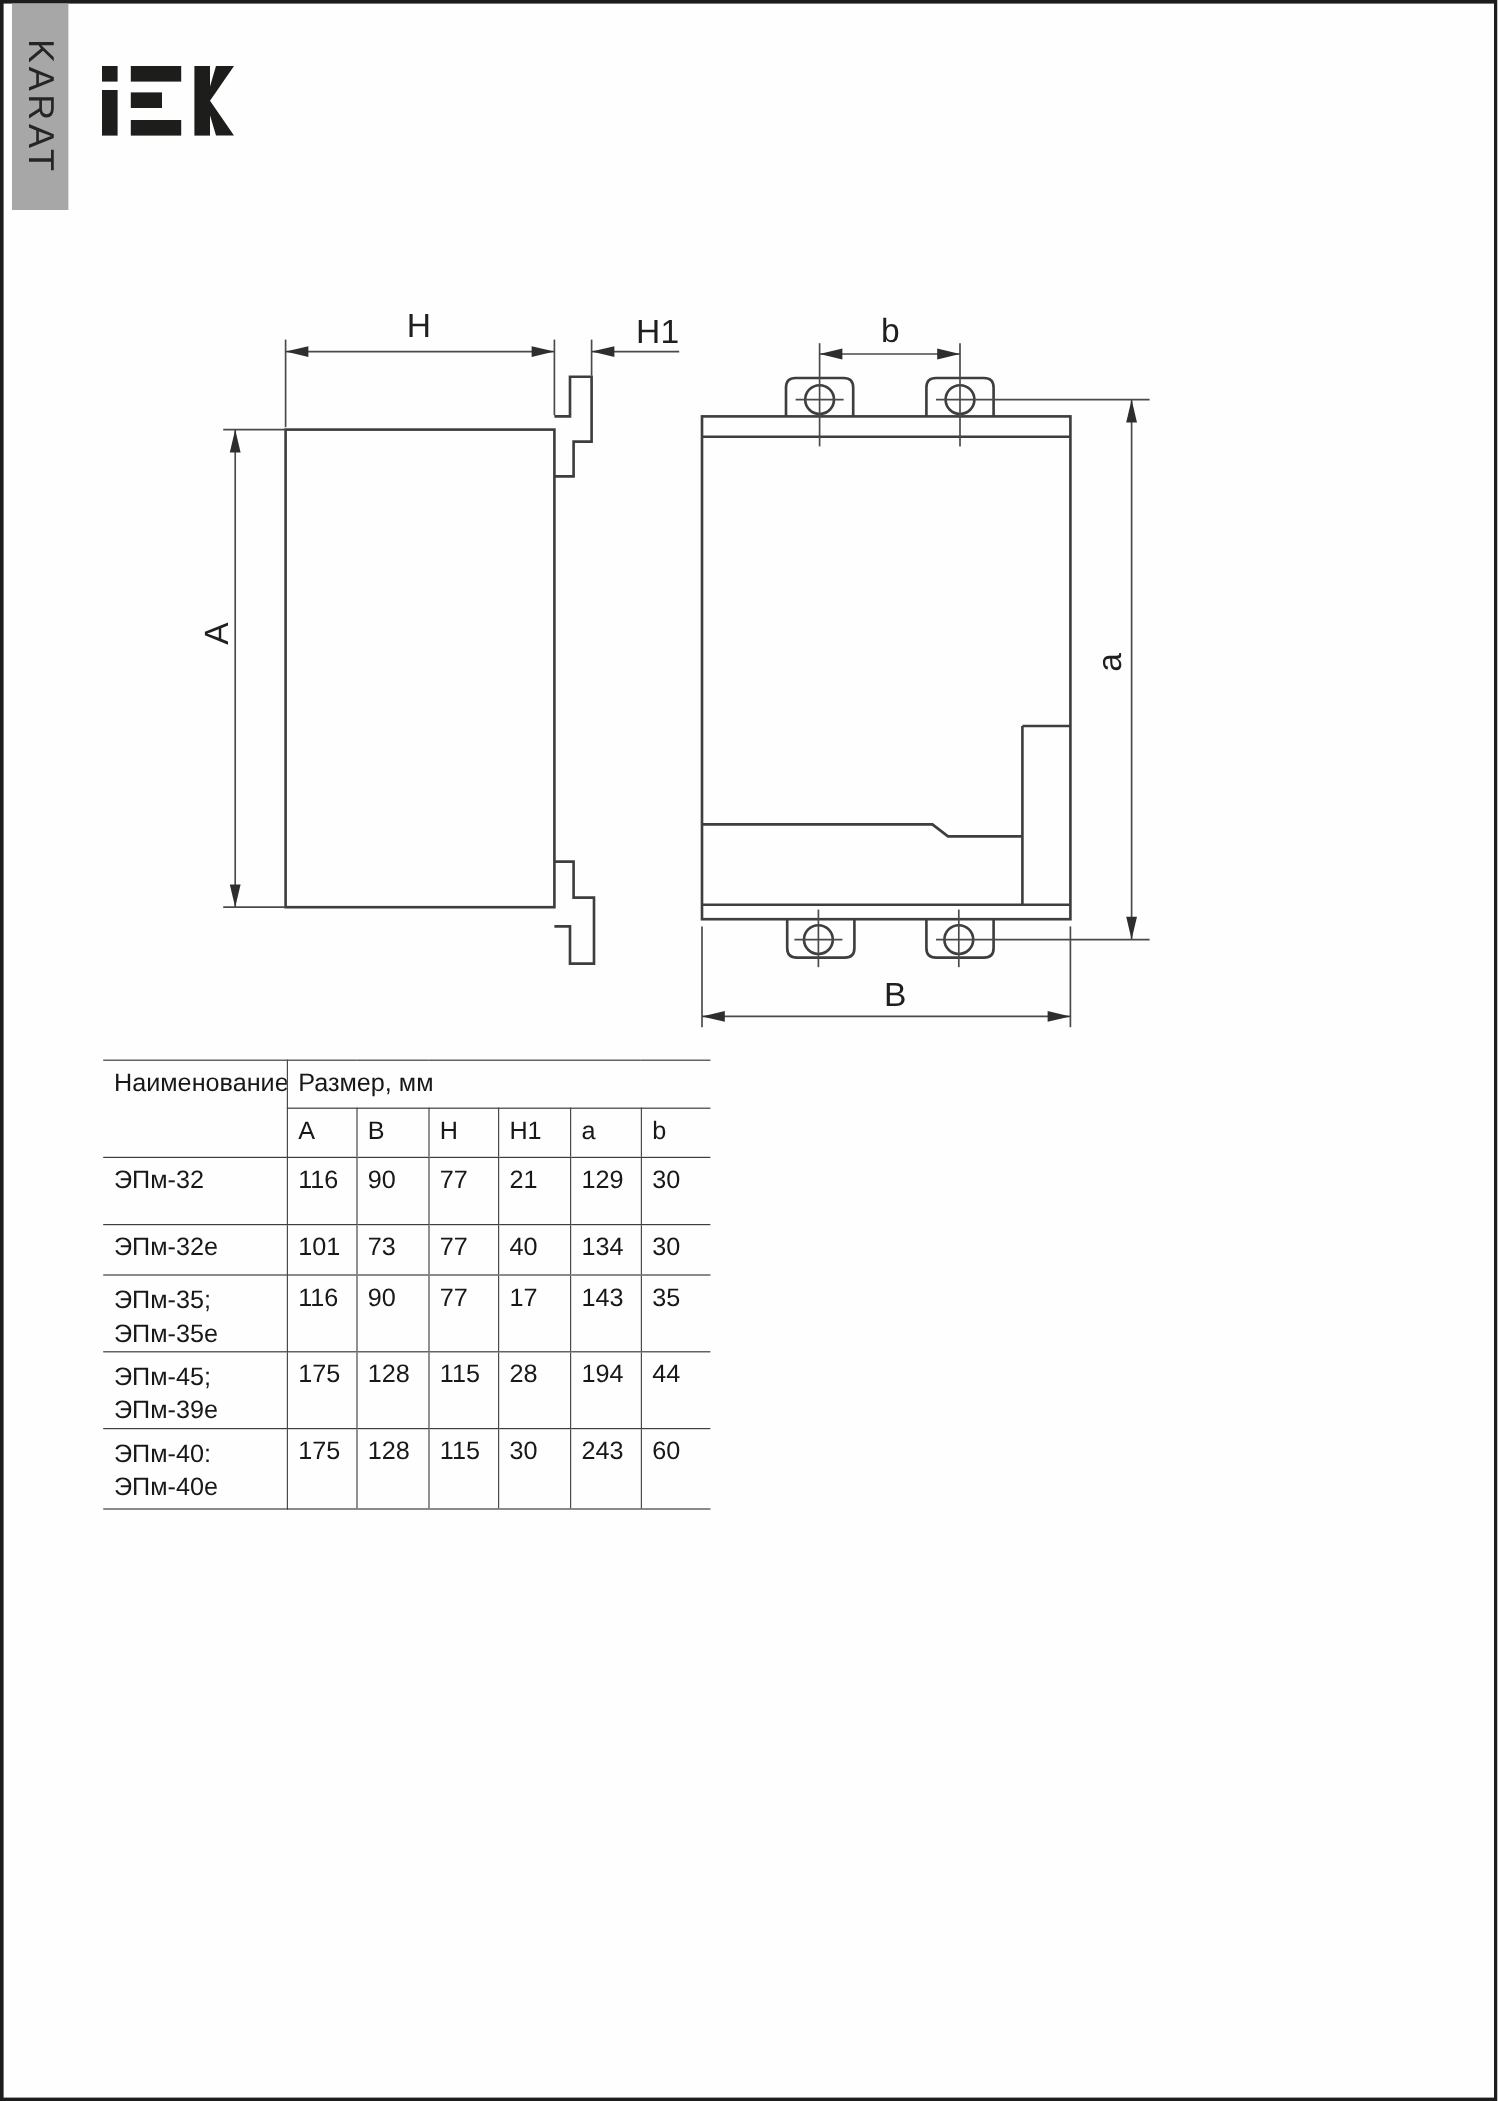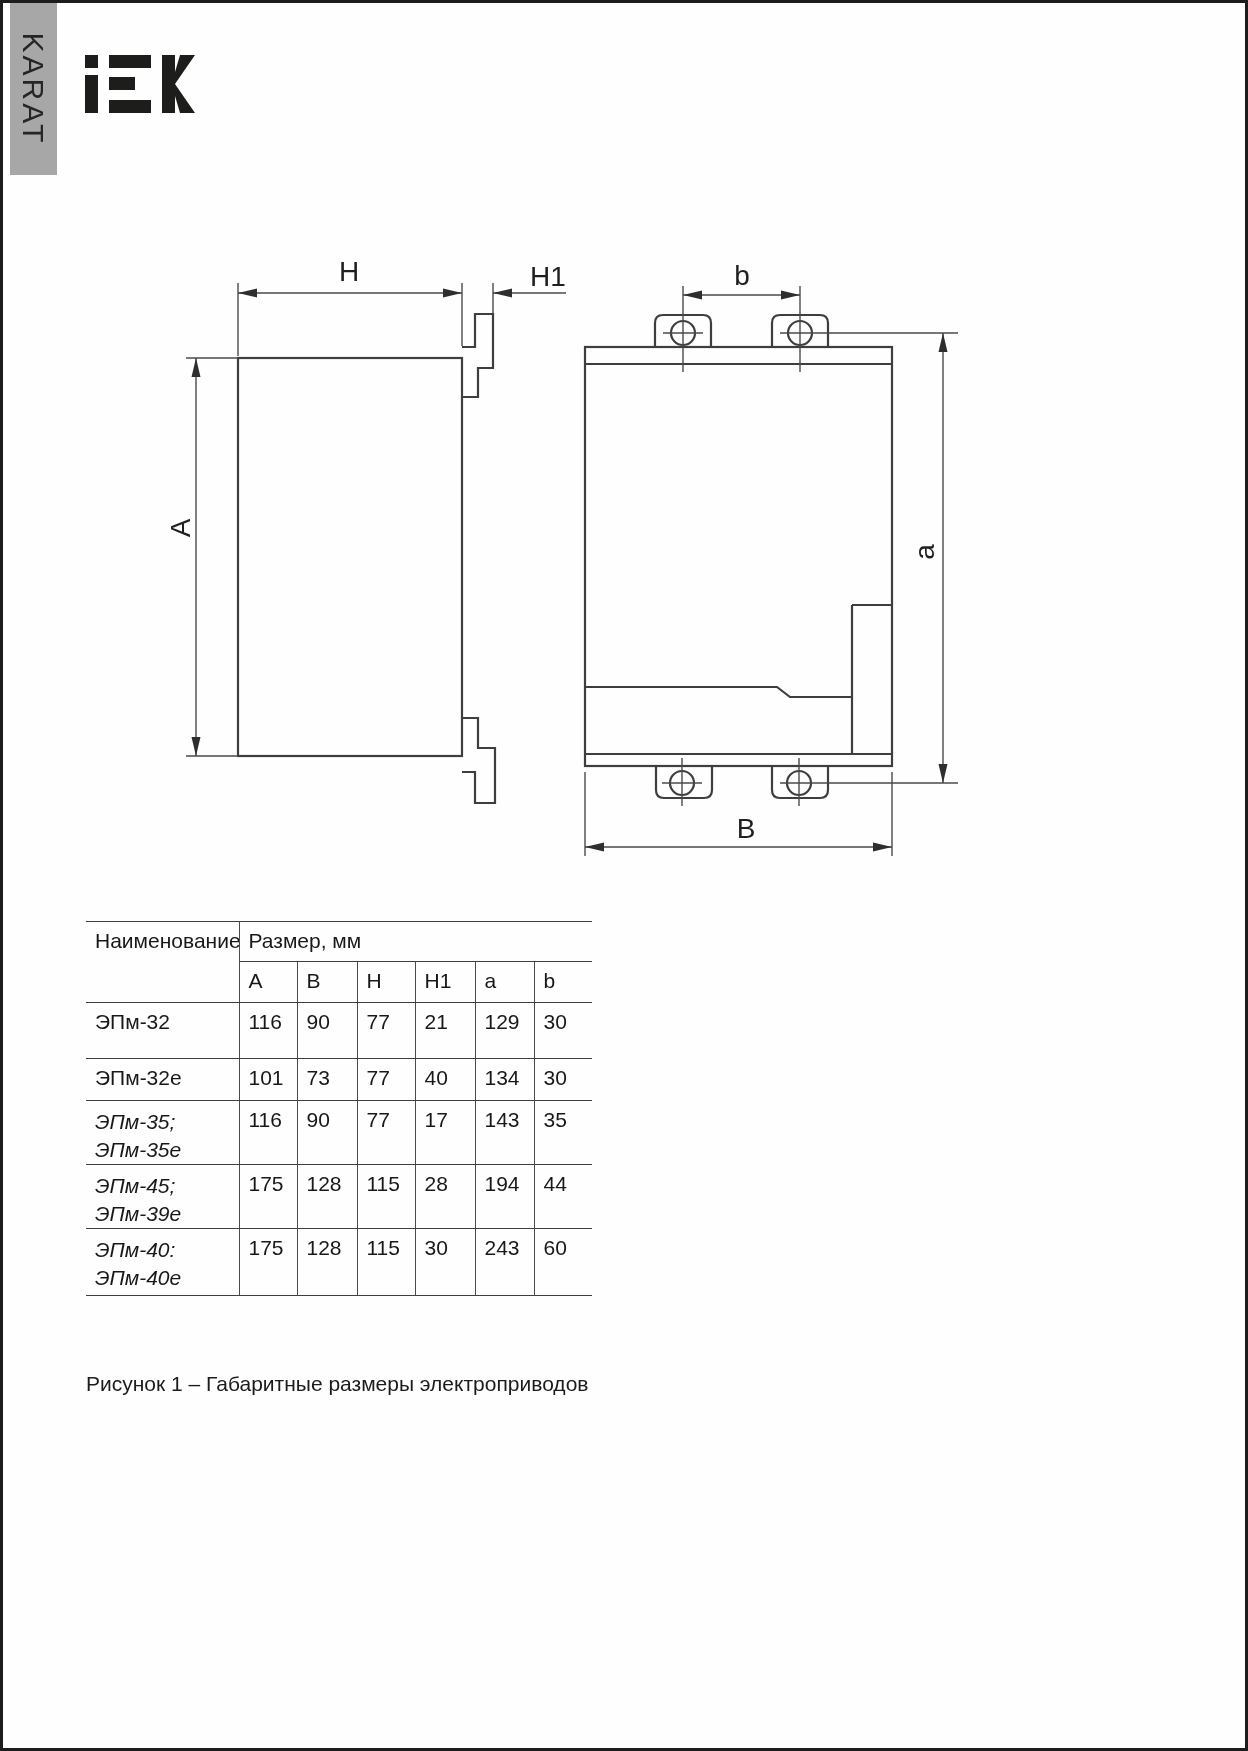--- a/index.html
+++ b/index.html
@@ -38,40 +38,40 @@
   #drawing .body-line   { stroke:#3e3e3e; stroke-width:2.2; fill:none; }
   #drawing .thin-line   { stroke:#4a4a4a; stroke-width:1.4; fill:none; }
   #drawing .arrow       { fill:#2e2e2e; stroke:none; }
   #drawing text {
     font-family: "Liberation Sans", sans-serif;
     font-size: 28px;
     fill:#1f1f1f;
   }
   
   #dim-table {
-    position:absolute; left:86px; top:921px;
+    position:absolute; left:86px; top:883px;
     border-collapse: collapse;
     table-layout: fixed;
     width: 506px;
     font-size: 21px;
     color:#181818;
   }
   #dim-table td, #dim-table th {
     font-weight: normal;
     text-align: left;
     vertical-align: top;
     padding: 7px 4px 0 9px;
     border-bottom: 1.5px solid #3e3e3e;
     overflow: hidden;
     white-space: nowrap;
   }
   #dim-table .top-edge   { border-top: 1.5px solid #3e3e3e; }
   #dim-table .v-left     { border-left: 1.5px solid #4a4a4a; }
   #dim-table .name-col   { border-right: 1.5px solid #4a4a4a; }
-  #dim-table .two-line div { line-height: 28px; font-style: italic; }
+  #dim-table .two-line div { line-height: 28px; }
   
   #caption {
     position:absolute; left:86px; top:1372px;
     font-size: 21px;
     color:#1b1b1b;
     white-space: nowrap;
   }
 </style>
 </head>
 <body>
@@ -249,14 +249,13 @@
       <td>175</td>
       <td class="v-left">128</td>
       <td class="v-left">115</td>
       <td class="v-left">30</td>
       <td class="v-left">243</td>
       <td class="v-left">60</td>
     </tr>
   </tbody>
     </table>
 
-  <div id="caption">Рисунок 1 – Габаритные размеры электроприводов</div>
 </div>
 
 </body></html>

